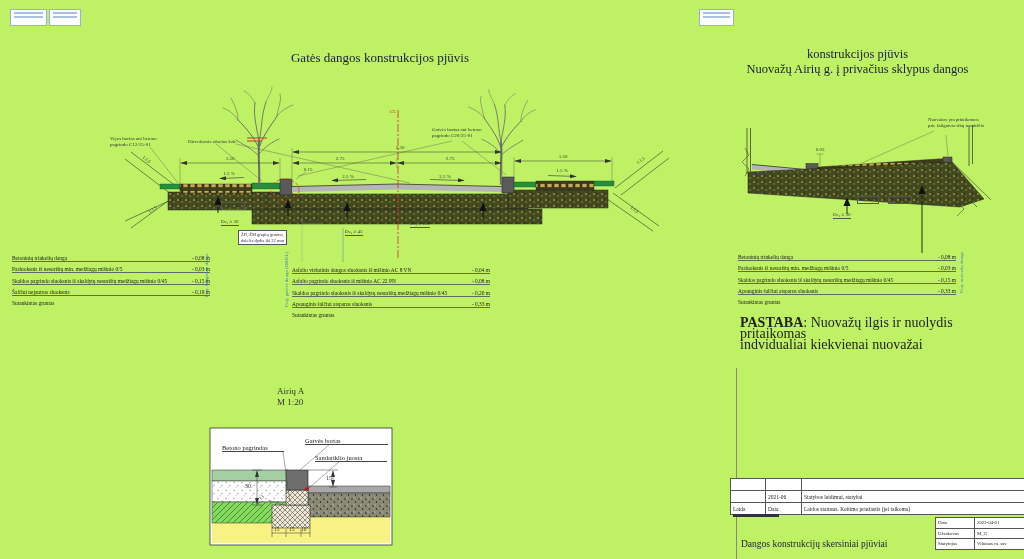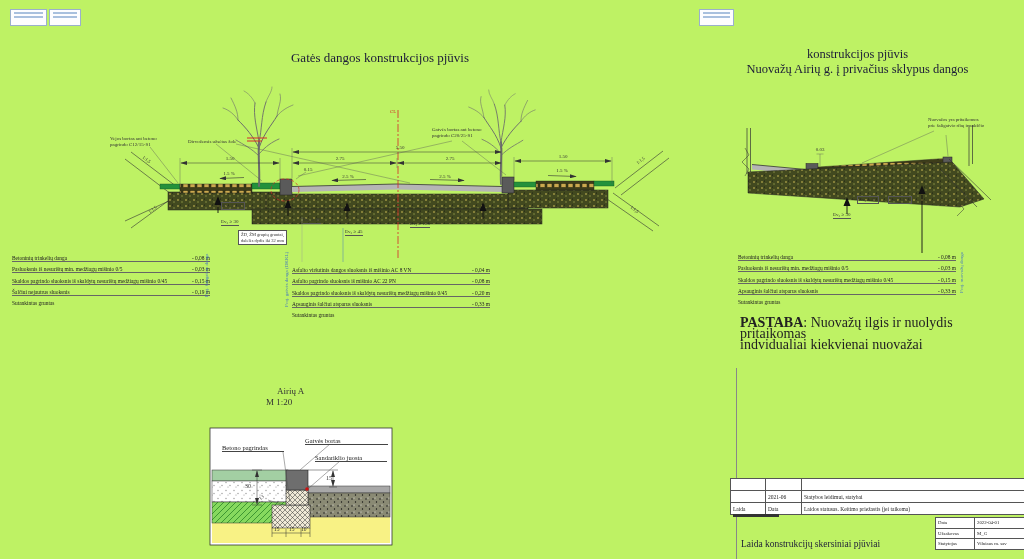--- a/index.html
+++ b/index.html
@@ -330,21 +330,21 @@
     <div class="tfoot">Sutankintas gruntas</div>
   </div>
   <div class="vlab" style="left:958px;top:246px;height:54px">Proj. nuovažų danga</div>
 
   <div class="pastaba" style="left:740px;top:317px;width:240px">
     <div><b>PASTABA</b><span>: Nuovažų ilgis ir nuolydis pritaikomas</span></div>
     <div>indvidualiai kiekvienai nuovažai</div>
   </div>
 
   <div class="ddim" style="left:277px;top:386px;font-size:9px">Airių A</div>
-  <div class="ddim" style="left:266px;top:397px;font-size:9px">M 1:20</div>
+  <div class="ddim" style="left:277px;top:397px;font-size:9px">M 1:20</div>
   <div class="dlbl" style="left:222px;top:444px;width:62px">Betono pagrindas</div>
   <div class="dlbl" style="left:305px;top:437px;width:83px">Gatvės bortas</div>
   <div class="dlbl" style="left:315px;top:454px;width:72px">Sandariklio juosta</div>
   <div class="ddim" style="left:245px;top:483px">30</div>
   <div class="ddim" style="left:326px;top:475px">15</div>
   <div class="ddim" style="left:259px;top:495px;font-size:5px;transform:rotate(-40deg)">13</div>
   <div class="ddim" style="left:274px;top:526px;font-size:5.5px">15</div>
   <div class="ddim" style="left:289px;top:526px;font-size:5.5px">15</div>
   <div class="ddim" style="left:301px;top:526px;font-size:5.5px">10</div>
 
@@ -376,15 +376,15 @@
     <div class="inforow">
       <div class="infoc1">Užsakovas</div>
       <div class="infoc2">M_G</div>
     </div>
     <div class="inforow">
       <div class="infoc1">Statytojas</div>
       <div class="infoc2">Vilniaus m. sav</div>
     </div>
   </div>
 
-  <div class="doctitle">Laida konstrukcijų skersiniai pjūviai</div>
+  <div class="doctitle">Dangos konstrukcijų skersiniai pjūviai</div>
 
 </div>
 
 </body></html>

